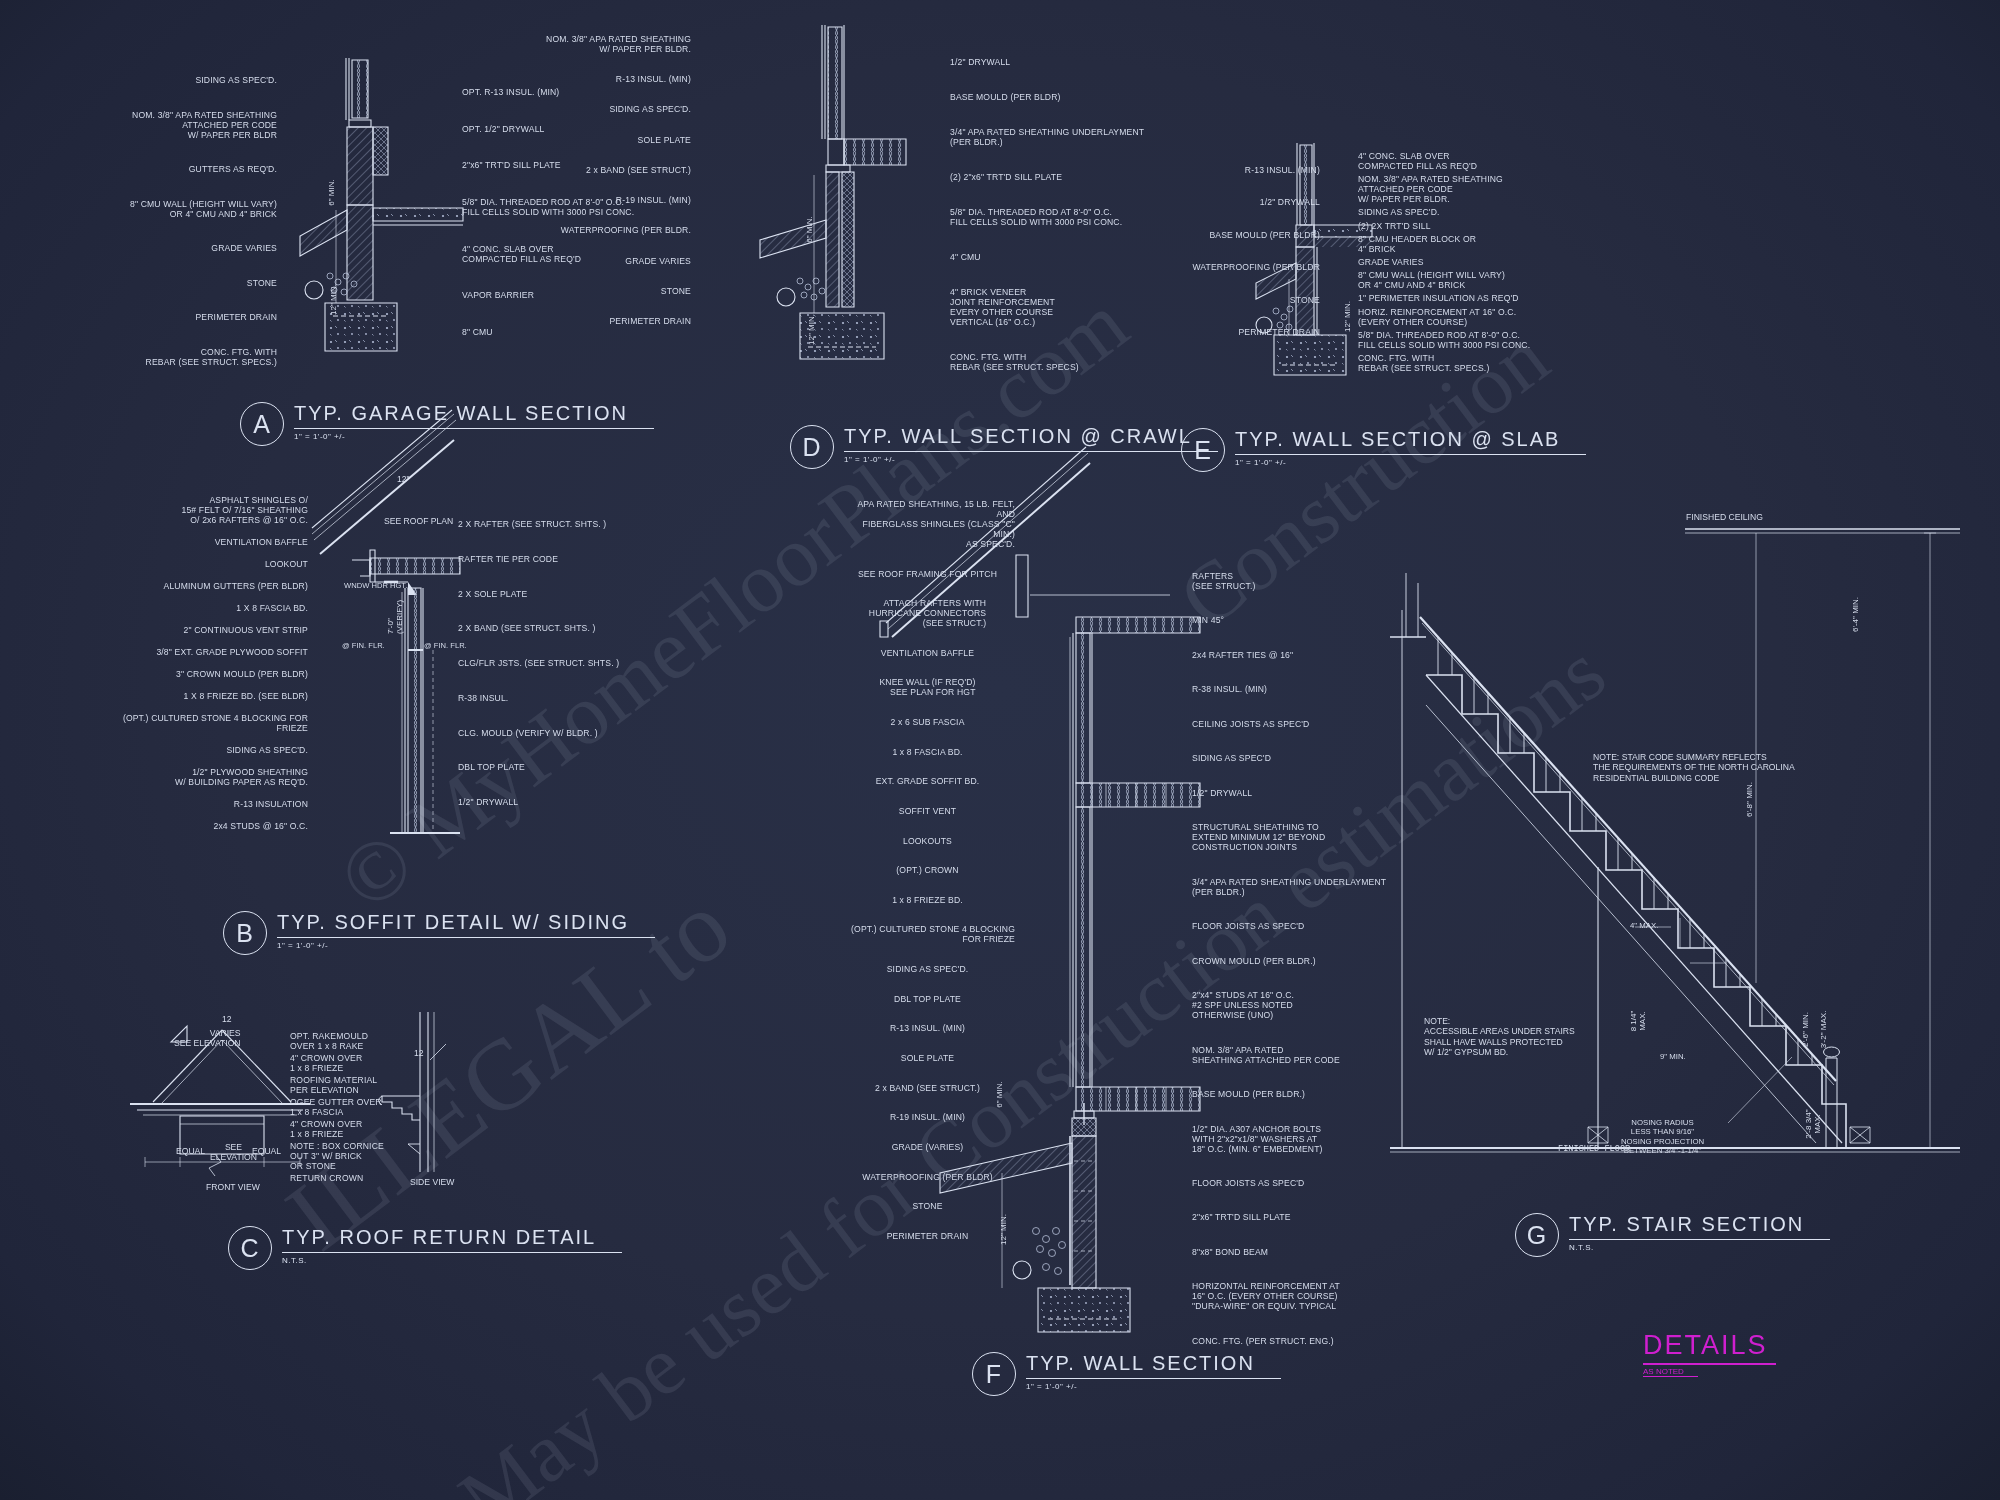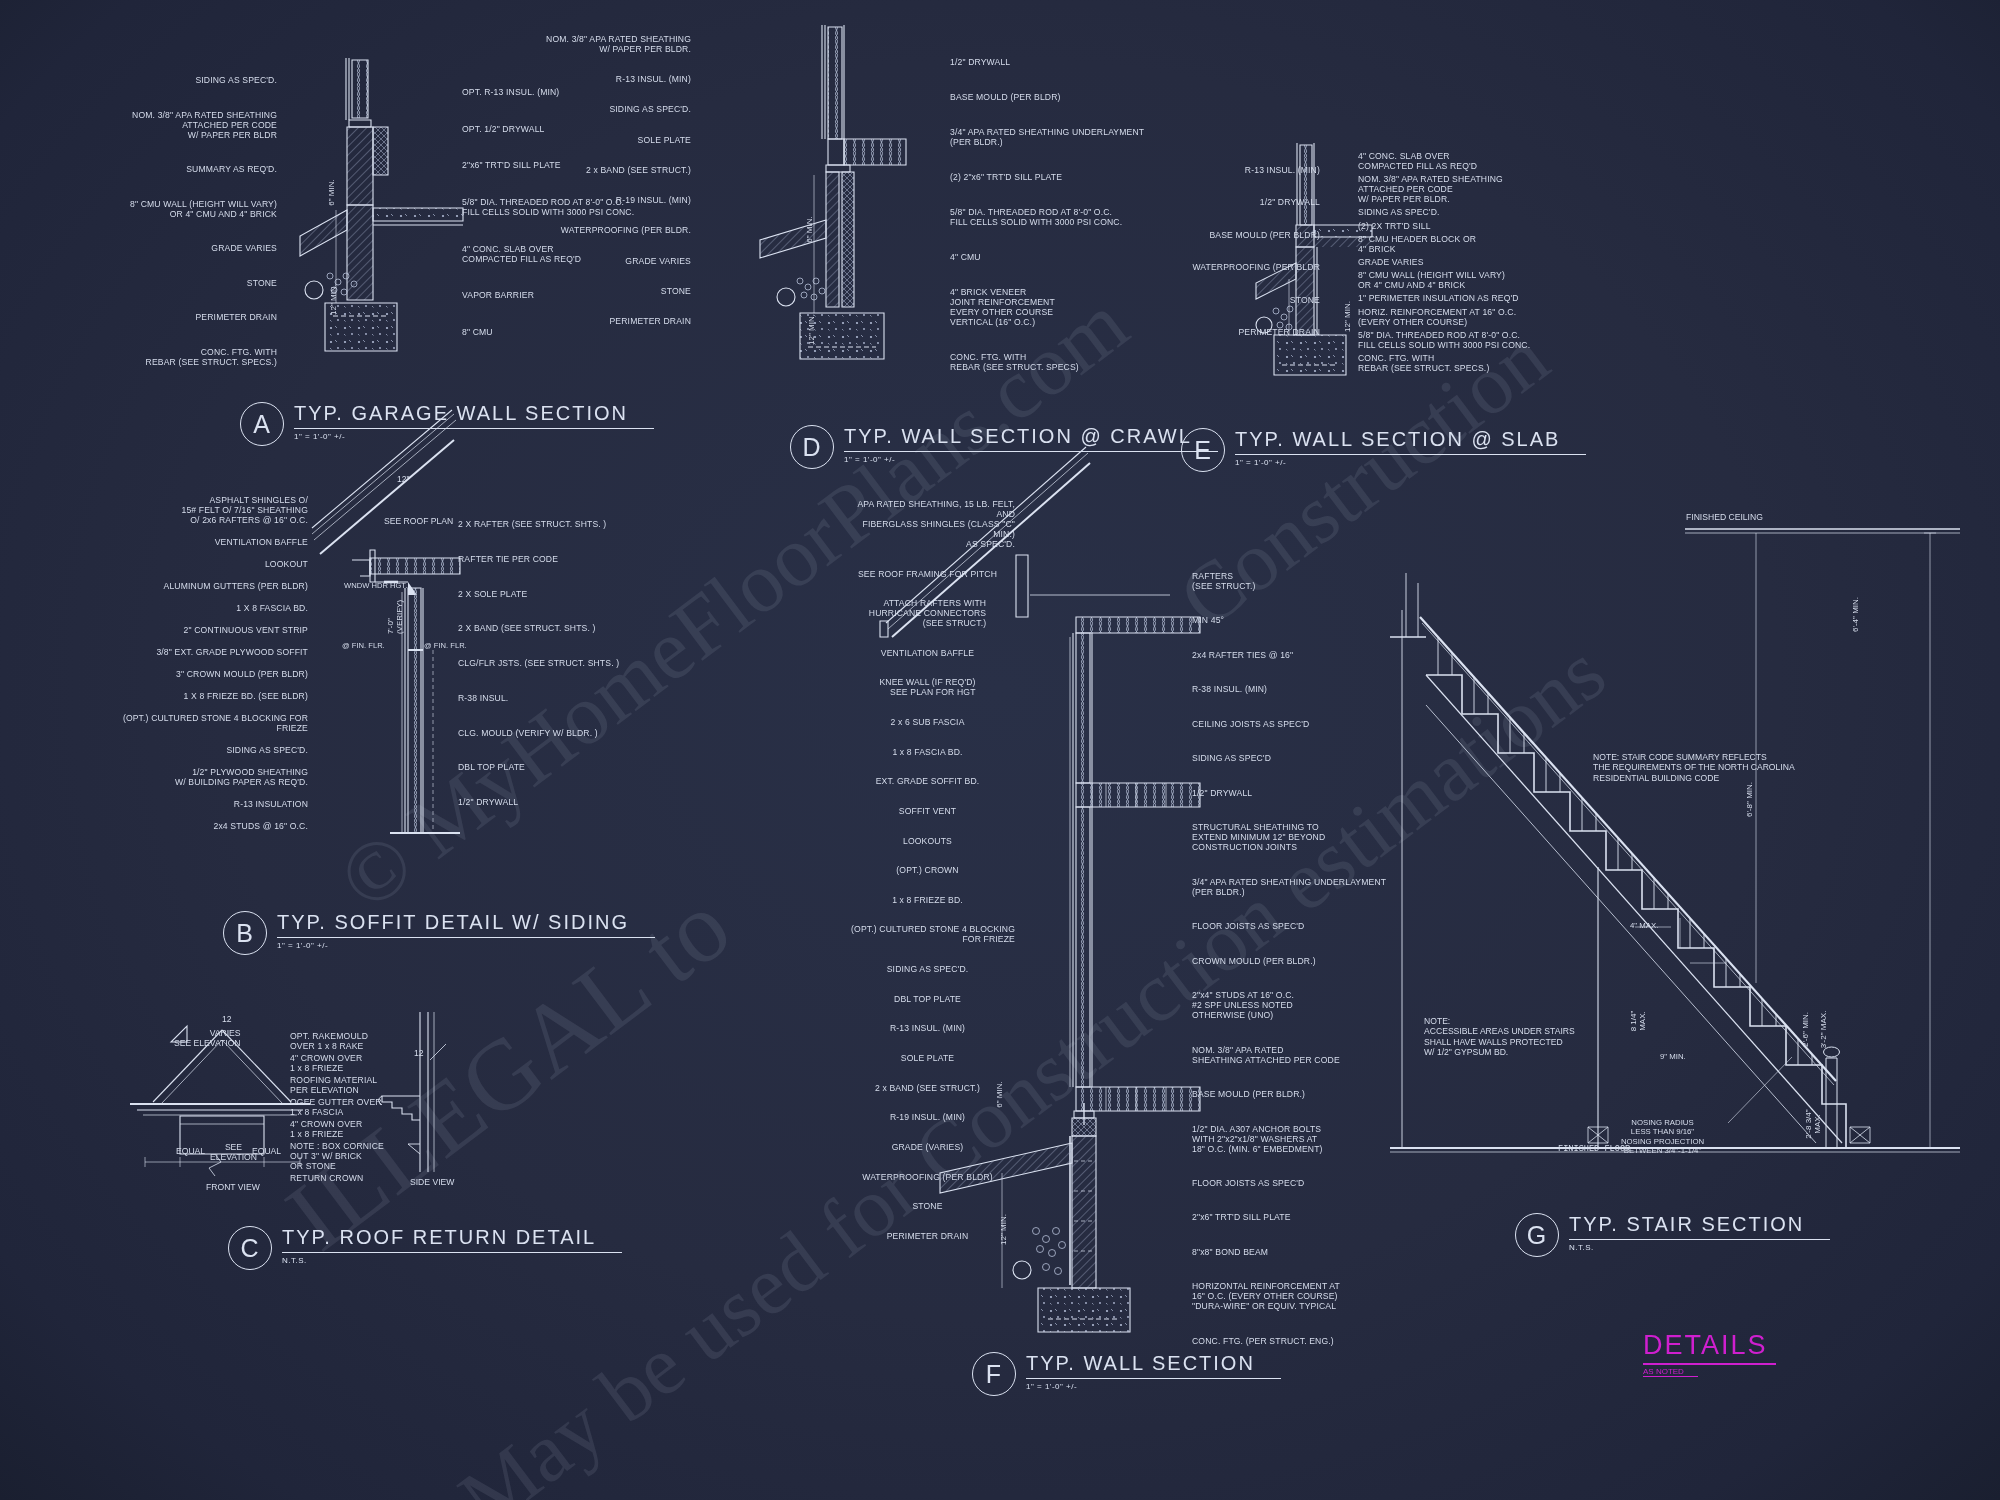--- a/index.html
+++ b/index.html
@@ -54,21 +54,21 @@
   <div class="wm" style="left:350px;top:840px;font-size:86px;">© MyHomeFloorPlans.com</div>
   <div class="wm" style="left:300px;top:1170px;font-size:100px;">ILLEGAL to</div>
   <div class="wm" style="left:470px;top:1460px;font-size:84px;">May be used for Construction estimations</div>
   <div class="wm" style="left:1190px;top:560px;font-size:84px;">Construction</div>
 
   <div class="col l" style="left:105px;top:76px;width:172px;height:292px;">
       <div class="lbl">SIDING AS SPEC'D.</div>
       <div class="lbl">NOM. 3/8" APA RATED SHEATHING
 ATTACHED PER CODE
 W/ PAPER PER BLDR</div>
-      <div class="lbl">SUMMARY AS REQ'D.</div>
+      <div class="lbl">GUTTERS AS REQ'D.</div>
       <div class="lbl">8" CMU WALL (HEIGHT WILL VARY)
 OR 4" CMU AND 4" BRICK</div>
       <div class="lbl">GRADE VARIES</div>
       <div class="lbl">STONE</div>
       <div class="lbl">PERIMETER DRAIN</div>
       <div class="lbl">CONC. FTG. WITH
 REBAR (SEE STRUCT. SPECS.)</div>
     </div>
   <svg class="art" style="left:300px;top:58px;" width="165" height="310" viewBox="0 0 165 310" fill="none" stroke="#dbe2f1" stroke-width="1.1">
     <line x1="46" y1="0" x2="46" y2="62"></line>

